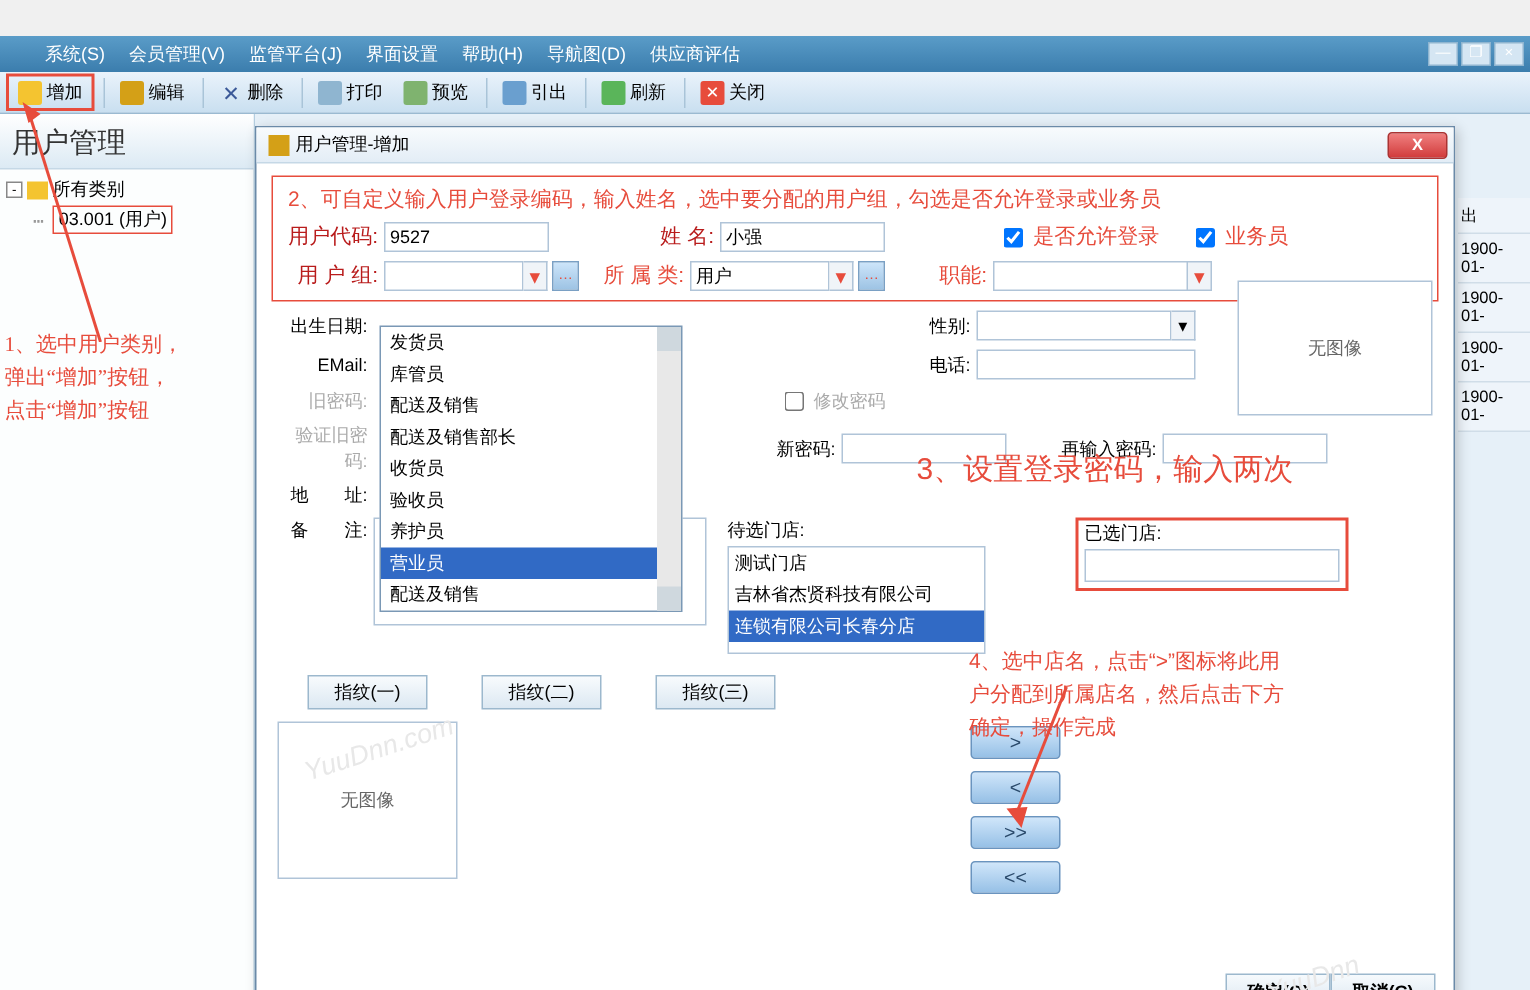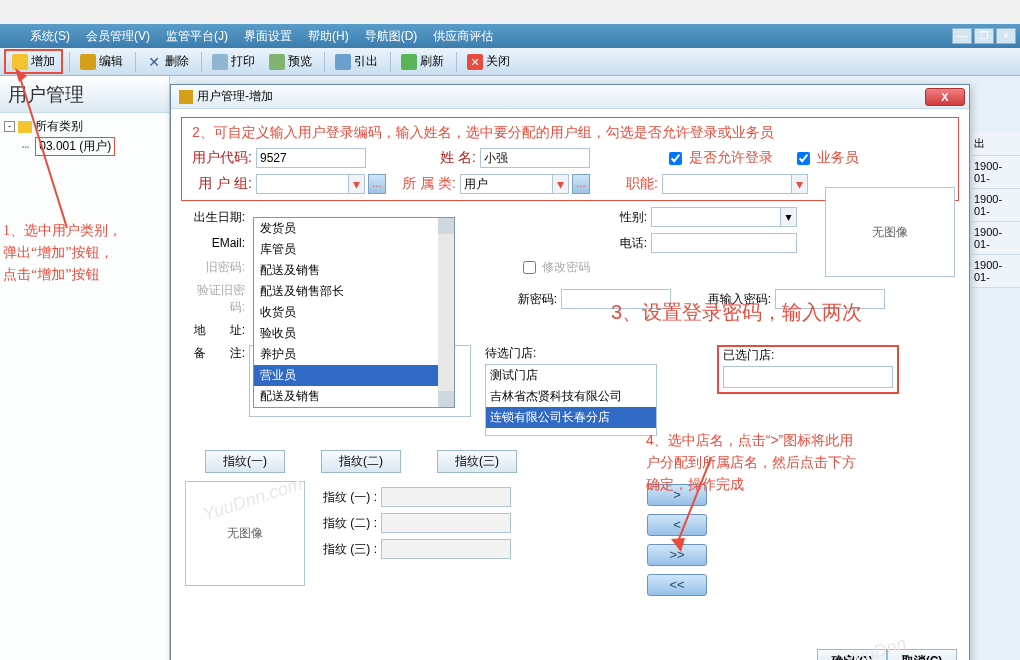--- a/index.html
+++ b/index.html
@@ -414,34 +414,20 @@
 
         <div style="display:flex; margin-top:14px; align-items:flex-start;">
           <div style="display:flex; flex-direction:column;">
             <div style="display:flex; gap:36px; margin-left:20px;">
               <div class="fp-btn">指纹(一)</div>
               <div class="fp-btn">指纹(二)</div>
               <div class="fp-btn">指纹(三)</div>
             </div>
             <div style="display:flex; margin-top:8px;">
               <div class="img-placeholder">无图像</div>
-              <div style="margin-left:12px;">
-                <div class="form-row">
-                    <span class="lbl" style="width:60px;">指纹 (一) :</span>
-                    <input class="inp" style="width: 130px; margin-left: 4px; background: rgb(243, 243, 243);" readonly="">
-                  </div>
-                <div class="form-row">
-                    <span class="lbl" style="width:60px;">指纹 (二) :</span>
-                    <input class="inp" style="width: 130px; margin-left: 4px; background: rgb(243, 243, 243);" readonly="">
-                  </div>
-                <div class="form-row">
-                    <span class="lbl" style="width:60px;">指纹 (三) :</span>
-                    <input class="inp" style="width: 130px; margin-left: 4px; background: rgb(243, 243, 243);" readonly="">
-                  </div>
-              </div>
             </div>
           </div>
 
           <div style="margin-left:130px; margin-top:34px; display:flex; flex-direction:column; gap:8px;">
             <div class="move-btn">&gt;</div>
             <div class="move-btn">&lt;</div>
             <div class="move-btn">&gt;&gt;</div>
             <div class="move-btn">&lt;&lt;</div>
           </div>
         </div>

